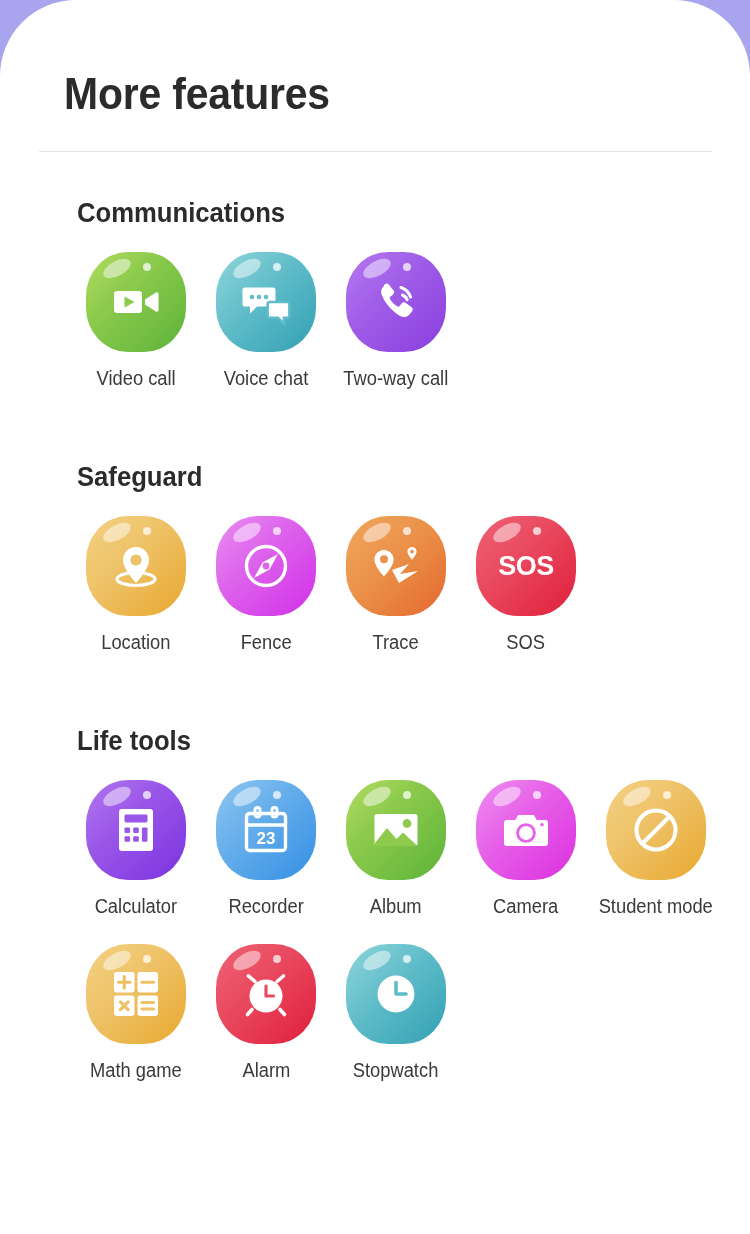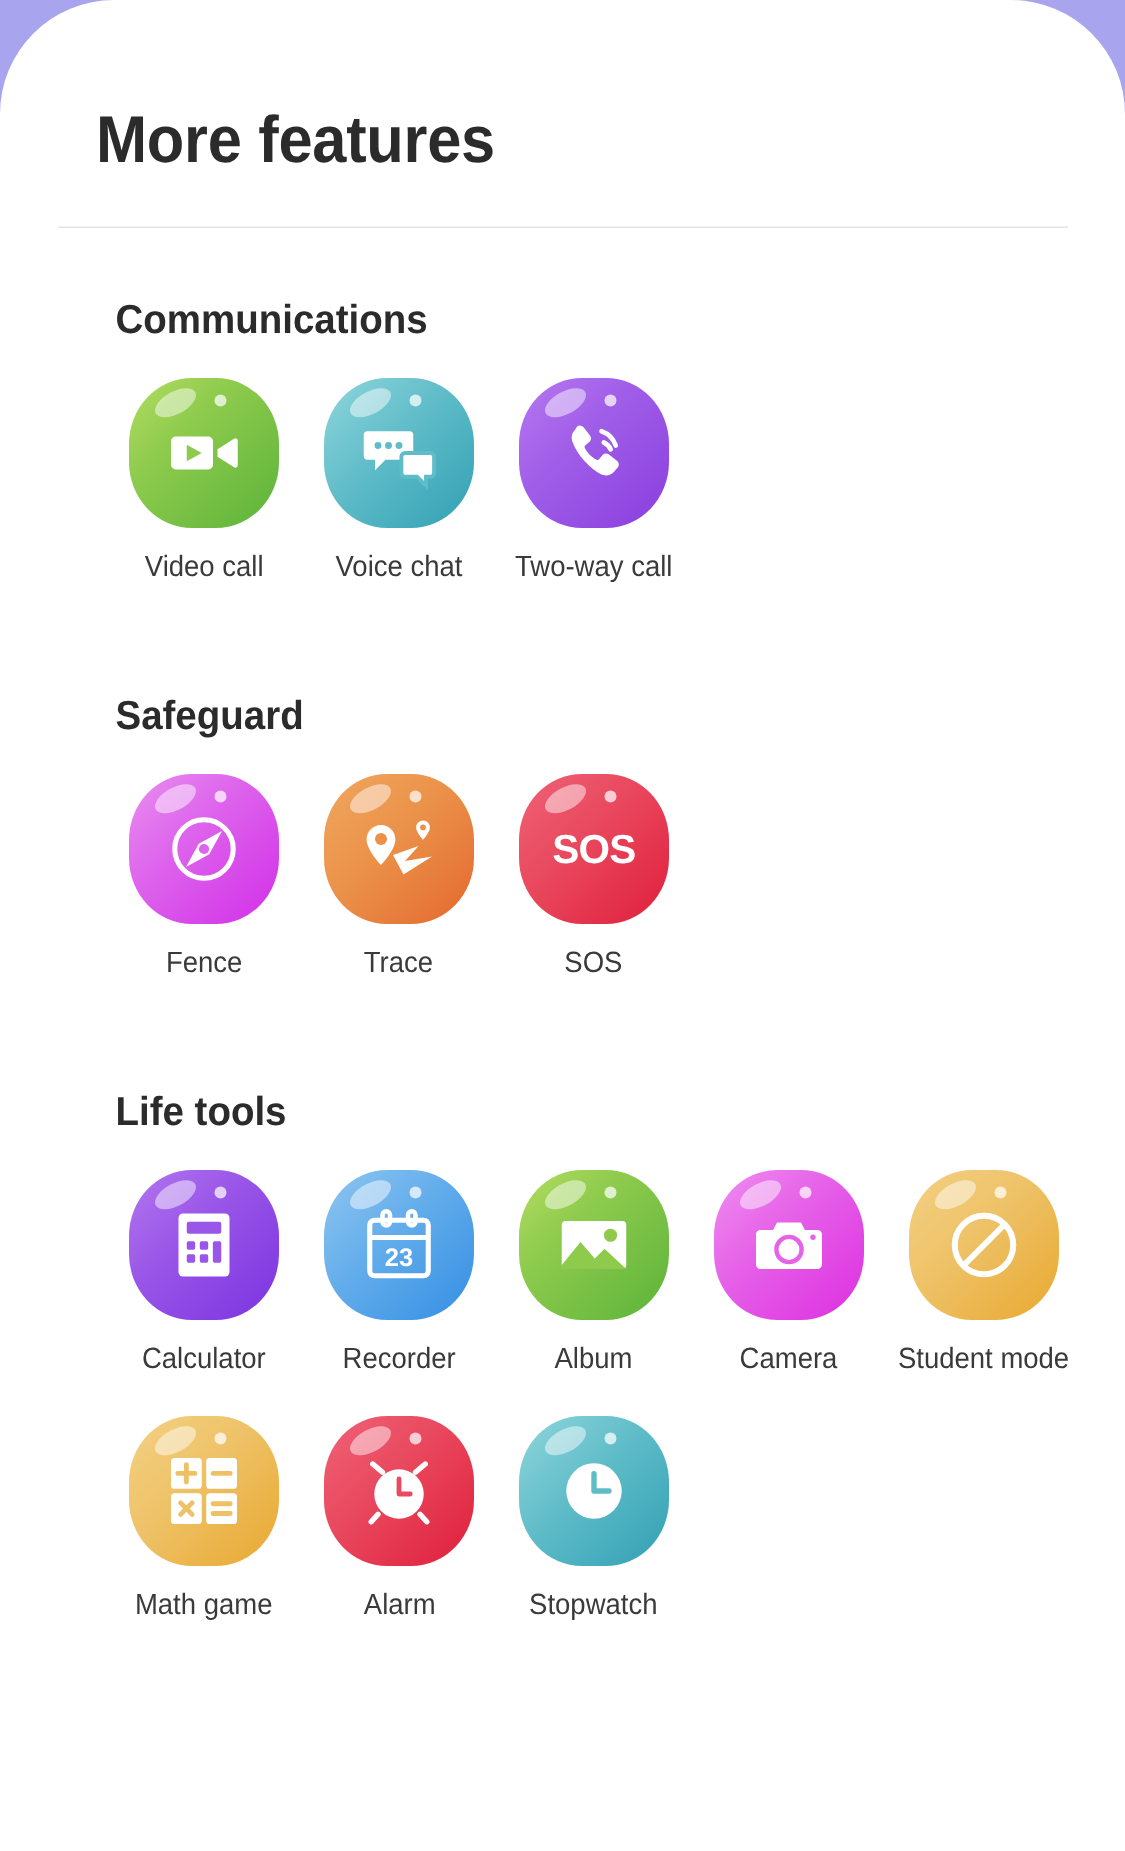--- a/index.html
+++ b/index.html
@@ -217,20 +217,31 @@
                 <span class="dot"></span>
               </div>
               <div class="tile-label">Two-way call</div>
             </div>
           </div>
         </div>
         <div class="section">
           <div class="section-title">Safeguard</div>
           <div class="tiles">
             <div class="tile">
+              <div class="icon g-gold">
+                <svg width="56" height="56" viewBox="0 0 56 56" fill="none">
+                  <path d="M28 9 c-7.2 0 -13 5.8 -13 13 c0 9.5 13 23 13 23 s13 -13.5 13 -23 c0 -7.2 -5.8 -13 -13 -13 Z" fill="#ffffff"></path>
+                  <circle cx="28" cy="22" r="5.6" fill="#eec166"></circle>
+                  <ellipse cx="28" cy="41" rx="19" ry="6.5" stroke="#ffffff" stroke-width="3.2" fill="none"></ellipse>
+                </svg>
+                <span class="dot"></span>
+              </div>
+              <div class="tile-label">Location</div>
+            </div>
+            <div class="tile">
               <div class="icon g-magenta">
                 <svg width="56" height="56" viewBox="0 0 56 56" fill="none">
                   <circle cx="28" cy="28" r="19.5" stroke="#ffffff" stroke-width="3.4" fill="none"></circle>
                   <path d="M40 16 L31.5 31.5 L16 40 L24.5 24.5 Z" fill="#ffffff"></path>
                   <circle cx="28" cy="28" r="3.4" fill="#dd64ec"></circle>
                 </svg>
                 <span class="dot"></span>
               </div>
               <div class="tile-label">Fence</div>
             </div>

